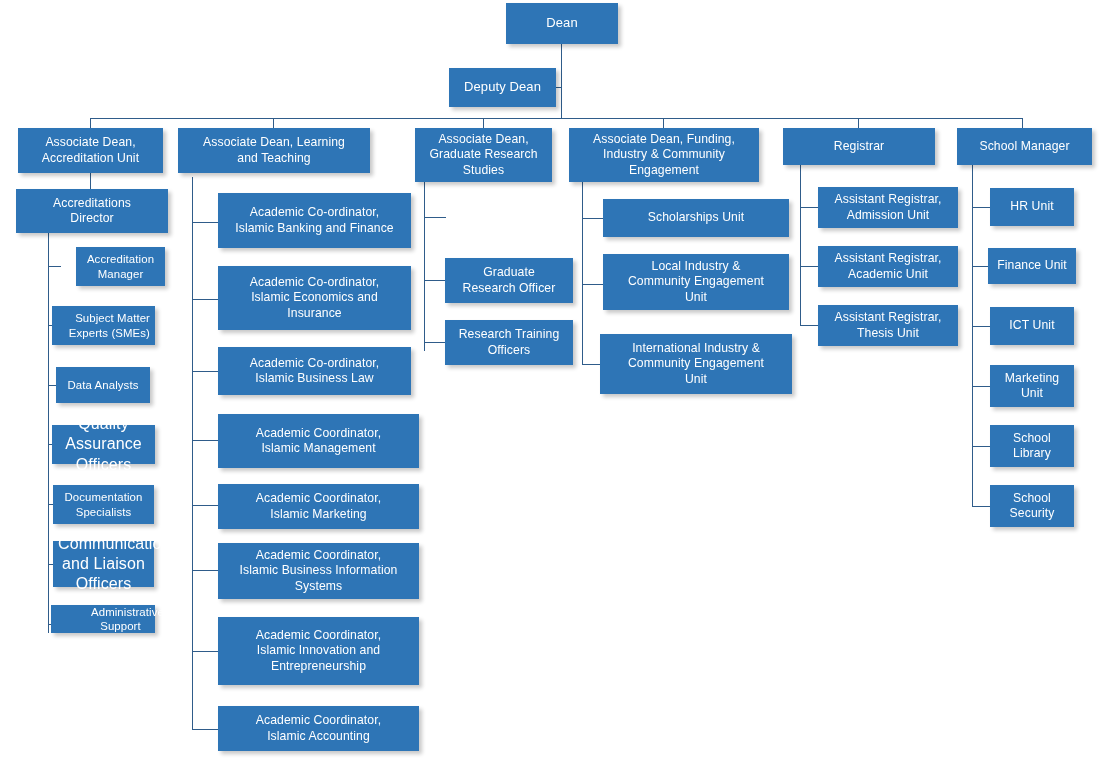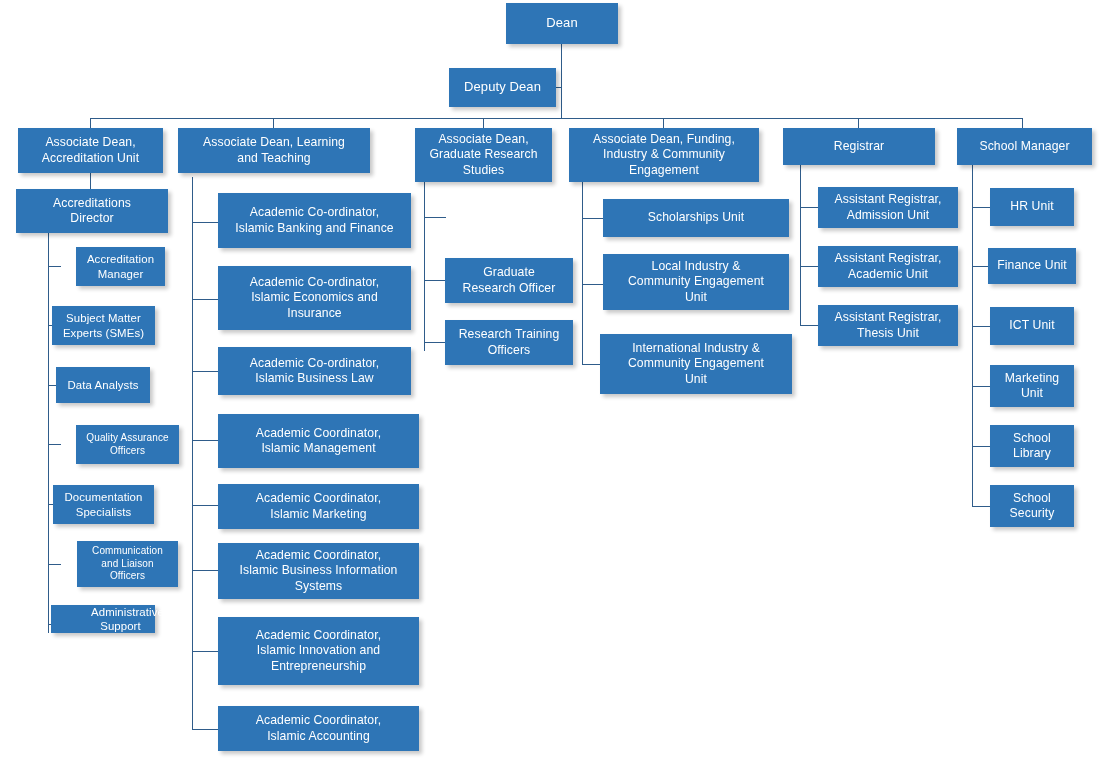--- a/index.html
+++ b/index.html
@@ -36,21 +36,21 @@
     white-space: pre-line;
   }
   .node-label {
     display: block;
     width: 100%;
   }
   
   .fs13 { font-size: 13px; }
   .fs12 { font-size: 12.2px; }
   .fs11 { font-size: 11.4px; }
-  .fs10 { font-size: 10px; margin-left: 24px; }
+  .fs10 { font-size: 16px; }
 
   
   .conn {
     position: absolute;
     background: #2F5C8A;
     z-index: 1;
   }
   .conn-v { width: 1.4px; }
   .conn-h { height: 1.4px; }
 </style>
@@ -149,21 +149,21 @@
   </div>
 
   <div class="node fs12" style="left:16px; top:189px; width:152px; height:44px;">
     <span class="node-label">Accreditations
 Director</span>
   </div>
   <div class="node fs11" style="left:76px; top:247px; width:89px; height:39px;justify-content:center;">
     <span class="node-label">Accreditation
 Manager</span>
   </div>
-  <div class="node fs11" style="left:52px; top:306px; width:103px; height:39px;">
+  <div class="node fs11" style="left:52px; top:306px; width:103px; height:39px;text-align:right;">
     <span class="node-label">Subject Matter
 Experts (SMEs)</span>
   </div>
   <div class="node fs11" style="left:56px; top:367px; width:94px; height:36px;">
     <span class="node-label">Data Analysts</span>
   </div>
   <div class="node fs10" style="left:52px; top:425px; width:103px; height:39px;">
     <span class="node-label">Quality Assurance
 Officers</span>
   </div>

